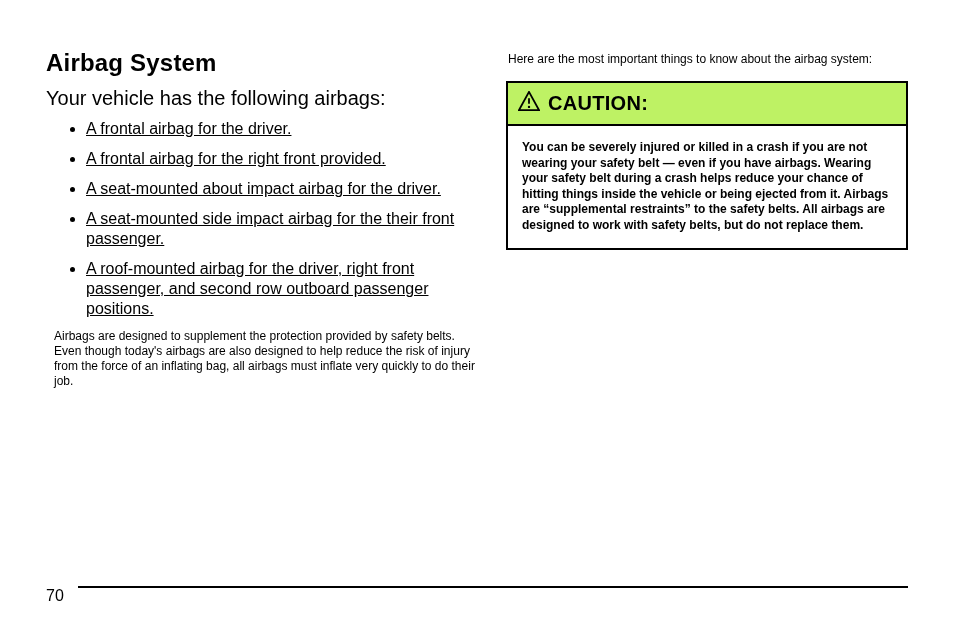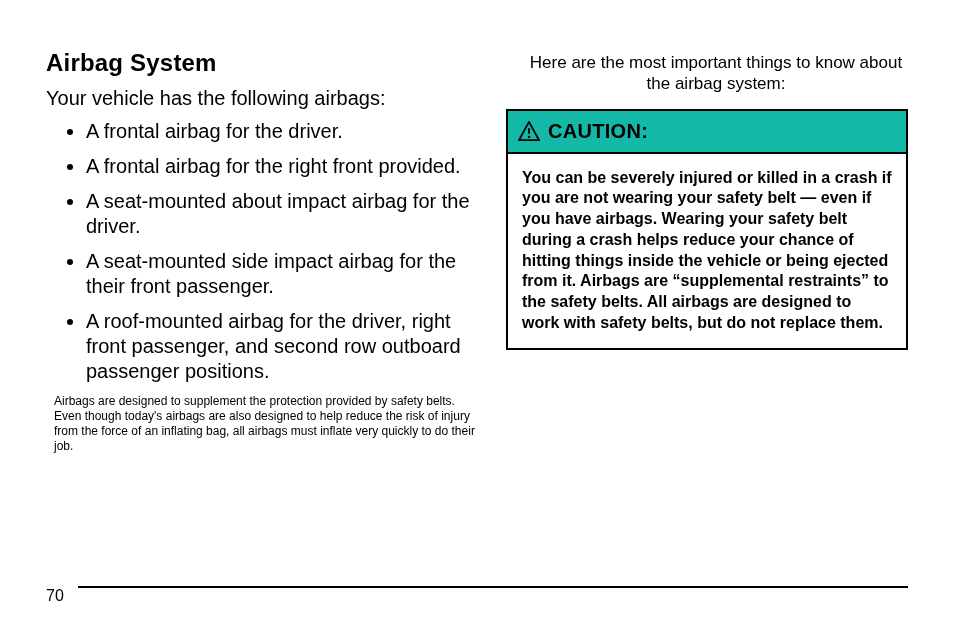--- a/index.html
+++ b/index.html
@@ -44,52 +44,52 @@
     margin: 0 0 8px 0;
     font-size: 20px;
   }
   ul.bullets {
     margin: 0 0 10px 0;
     padding-left: 40px;
     list-style-type: disc;
   }
   ul.bullets li {
     margin: 0 0 10px 0;
-    font-size: 20px;
+    font-size: 16px;
+    text-decoration: underline;
   }
   .para {
     margin: 0 0 10px 8px;
     font-size: 12px;
   }
   .right-intro {
-    margin: 4px 0 14px 18px;
-    font-size: 17px;
-    text-align: center;
+    margin: 4px 0 14px 2px;
+    font-size: 12px;
   }
   .caution-box {
     border: 2px solid #000;
     box-sizing: border-box;
   }
   .caution-header {
-    background: #14b8a6;
+    background: #bef264;
     border-bottom: 2px solid #000;
     padding: 8px 10px;
     display: flex;
-    align-items: center;
+    align-items: flex-start;
     gap: 8px;
   }
   .caution-label {
     font-size: 20px;
     font-weight: bold;
     letter-spacing: 0.3px;
   }
   .caution-body {
     padding: 14px 14px 14px 14px;
     font-weight: bold;
-    font-size: 16px;
+    font-size: 12px;
     line-height: 1.3;
   }
   .warn-icon {
     width: 22px;
     height: 20px;
     display: inline-flex;
     align-items: center;
     justify-content: center;
   }
   .footer {

